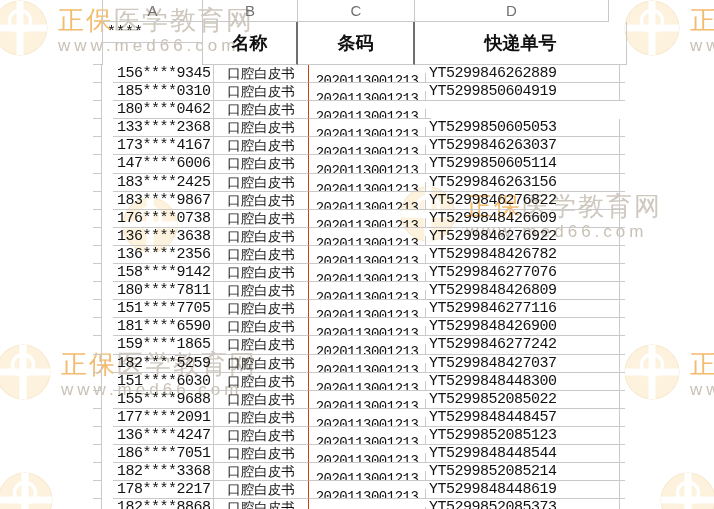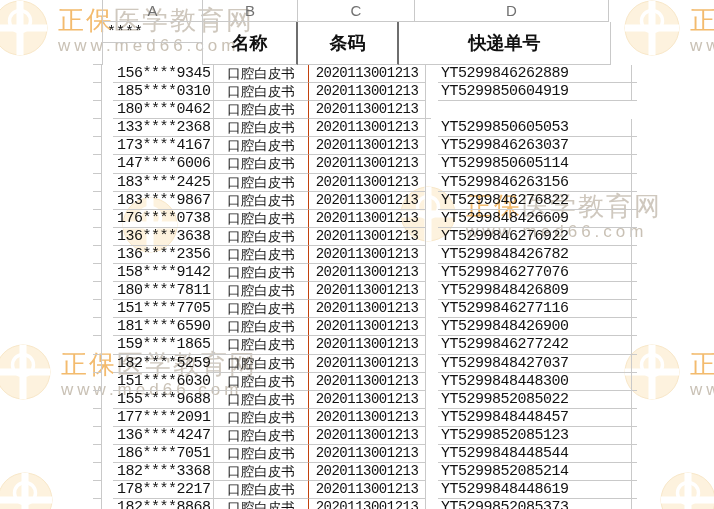--- a/index.html
+++ b/index.html
@@ -27,37 +27,37 @@
   .hdr-block{display:flex;height:43px;}
   .hdr-stub{width:9px;border-bottom:1px solid #c9c9c9;}
   .a-stack{width:101px;border-left:1px solid #c9c9c9;border-right:1px solid #c9c9c9;}
   .cell-a1{height:21px;border-bottom:1px solid #c9c9c9;
            font-family:"Liberation Mono","DejaVu Sans Mono",monospace;
            font-size:15px;line-height:22px;padding-left:4px;}
   .cell-a2{height:22px;border-bottom:1px solid #c9c9c9;font-size:15px;line-height:22px;padding-left:4px;}
   .hdr-cell{border-bottom:1px solid #c9c9c9;font-weight:bold;font-size:18px;
             text-align:center;line-height:42px;}
   .hdr-b{width:95px;border-right:2px solid #6e6e6e;}
-  .hdr-c{width:101px;border-right:2px solid #6e6e6e;}
+  .hdr-c{width:117px;border-right:2px solid #6e6e6e;}
   .hdr-d{width:212px;border-right:1px solid #c9c9c9;}
 
   .rows{}
   .row{display:flex;height:18.1px;}
   .row>div{border-bottom:1px solid #c9c9c9;overflow:hidden;}
   .stub-l{width:9px;border-right:1px solid #c9c9c9;}
   .c-phone{width:101px;border-right:1px solid #c9c9c9;
            font-family:"Liberation Mono","DejaVu Sans Mono",monospace;
            font-size:15px;line-height:17px;padding-left:4px;letter-spacing:-0.5px;margin-left:11px;}
   .c-name{width:95px;border-right:1px solid #c2410c;font-size:13.5px;line-height:17px;text-align:center;}
   .c-barcode{width:117px;border-right:1px solid #c9c9c9;
              font-family:"Liberation Mono","DejaVu Sans Mono",monospace;
-             font-size:14px;line-height:17px;text-align:center;letter-spacing:-0.5px;}
+             font-size:14px;line-height:17px;text-align:center;letter-spacing:-0.5px;margin-top:8px;}
   .c-tracking{width:194px;border-right:1px solid #c9c9c9;
               font-family:"Liberation Mono","DejaVu Sans Mono",monospace;
-              font-size:15px;line-height:17px;padding-left:3px;letter-spacing:-0.5px;margin-left:12px;}
+              font-size:15px;line-height:17px;padding-left:3px;letter-spacing:-0.5px;}
   .stub-r{width:5px;}
 </style>
 </head>
 <body>
 
 <div class="stage">
 
   <div class="wm-layer" id="wm-layer">
       <div class="wm-cluster">
         <div class="wm-disc" style="left: -8px; top: 0px;"><svg width="56" height="56" viewBox="-28 -28 56 56">

